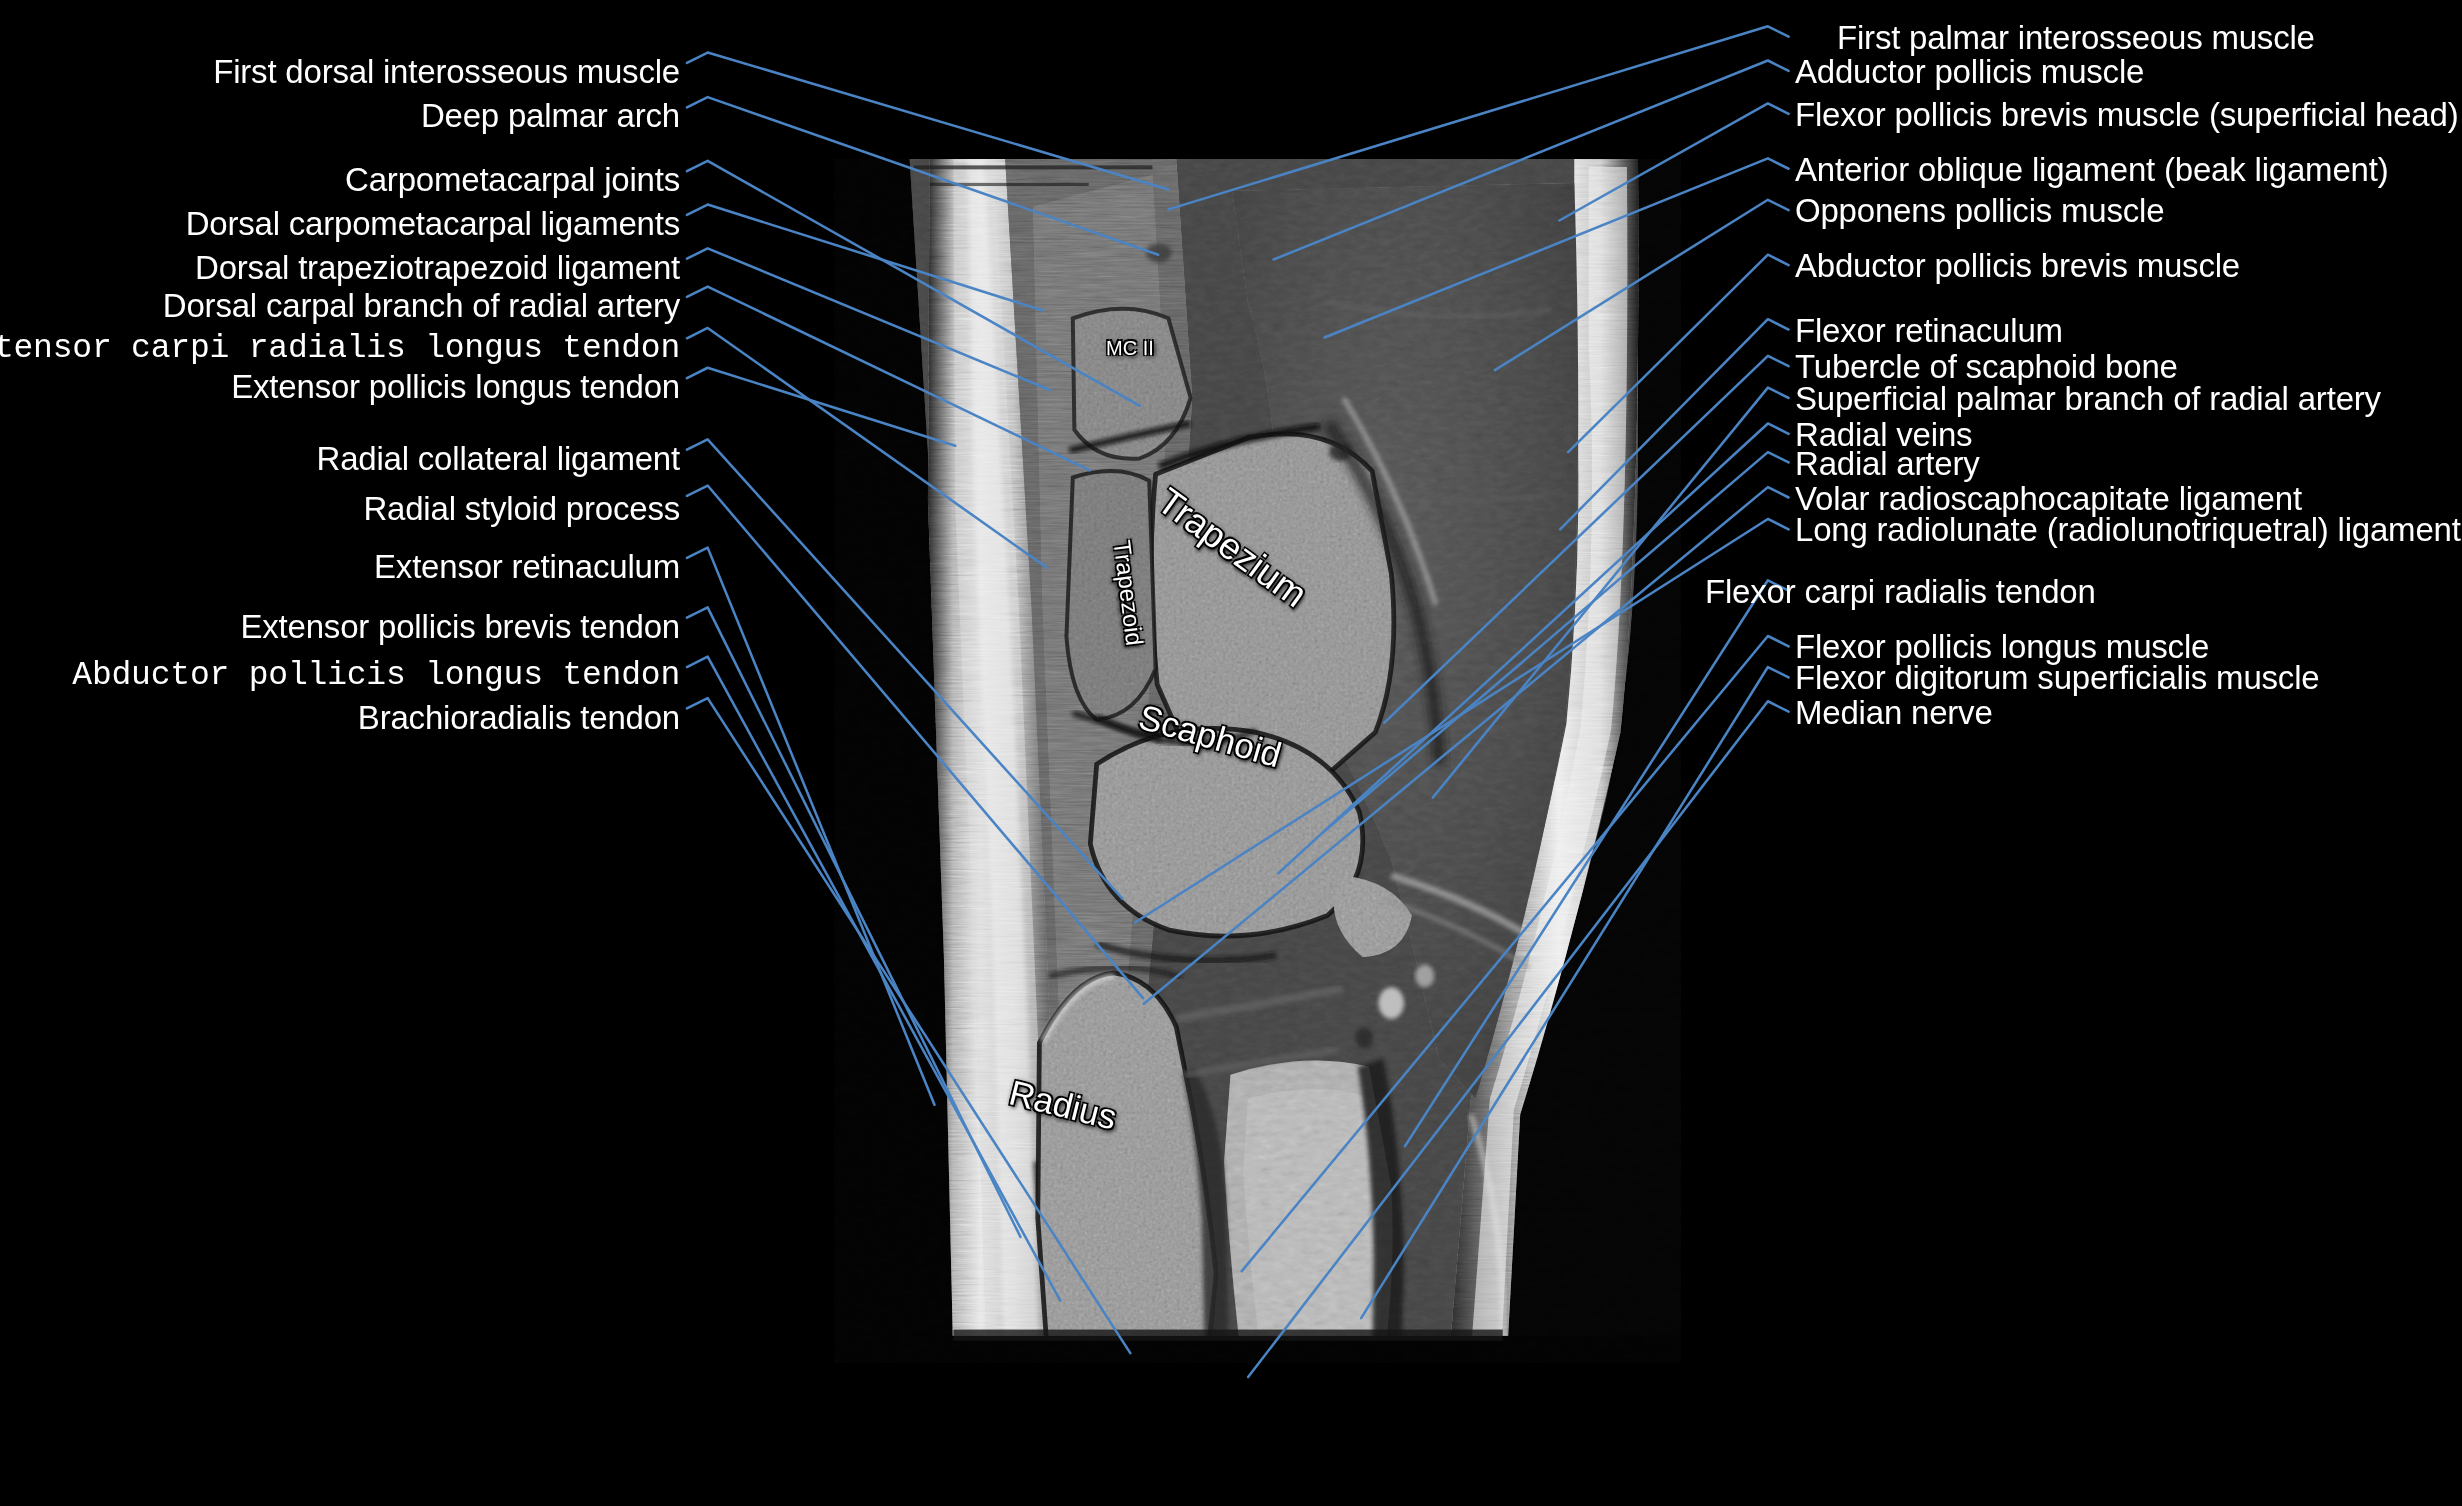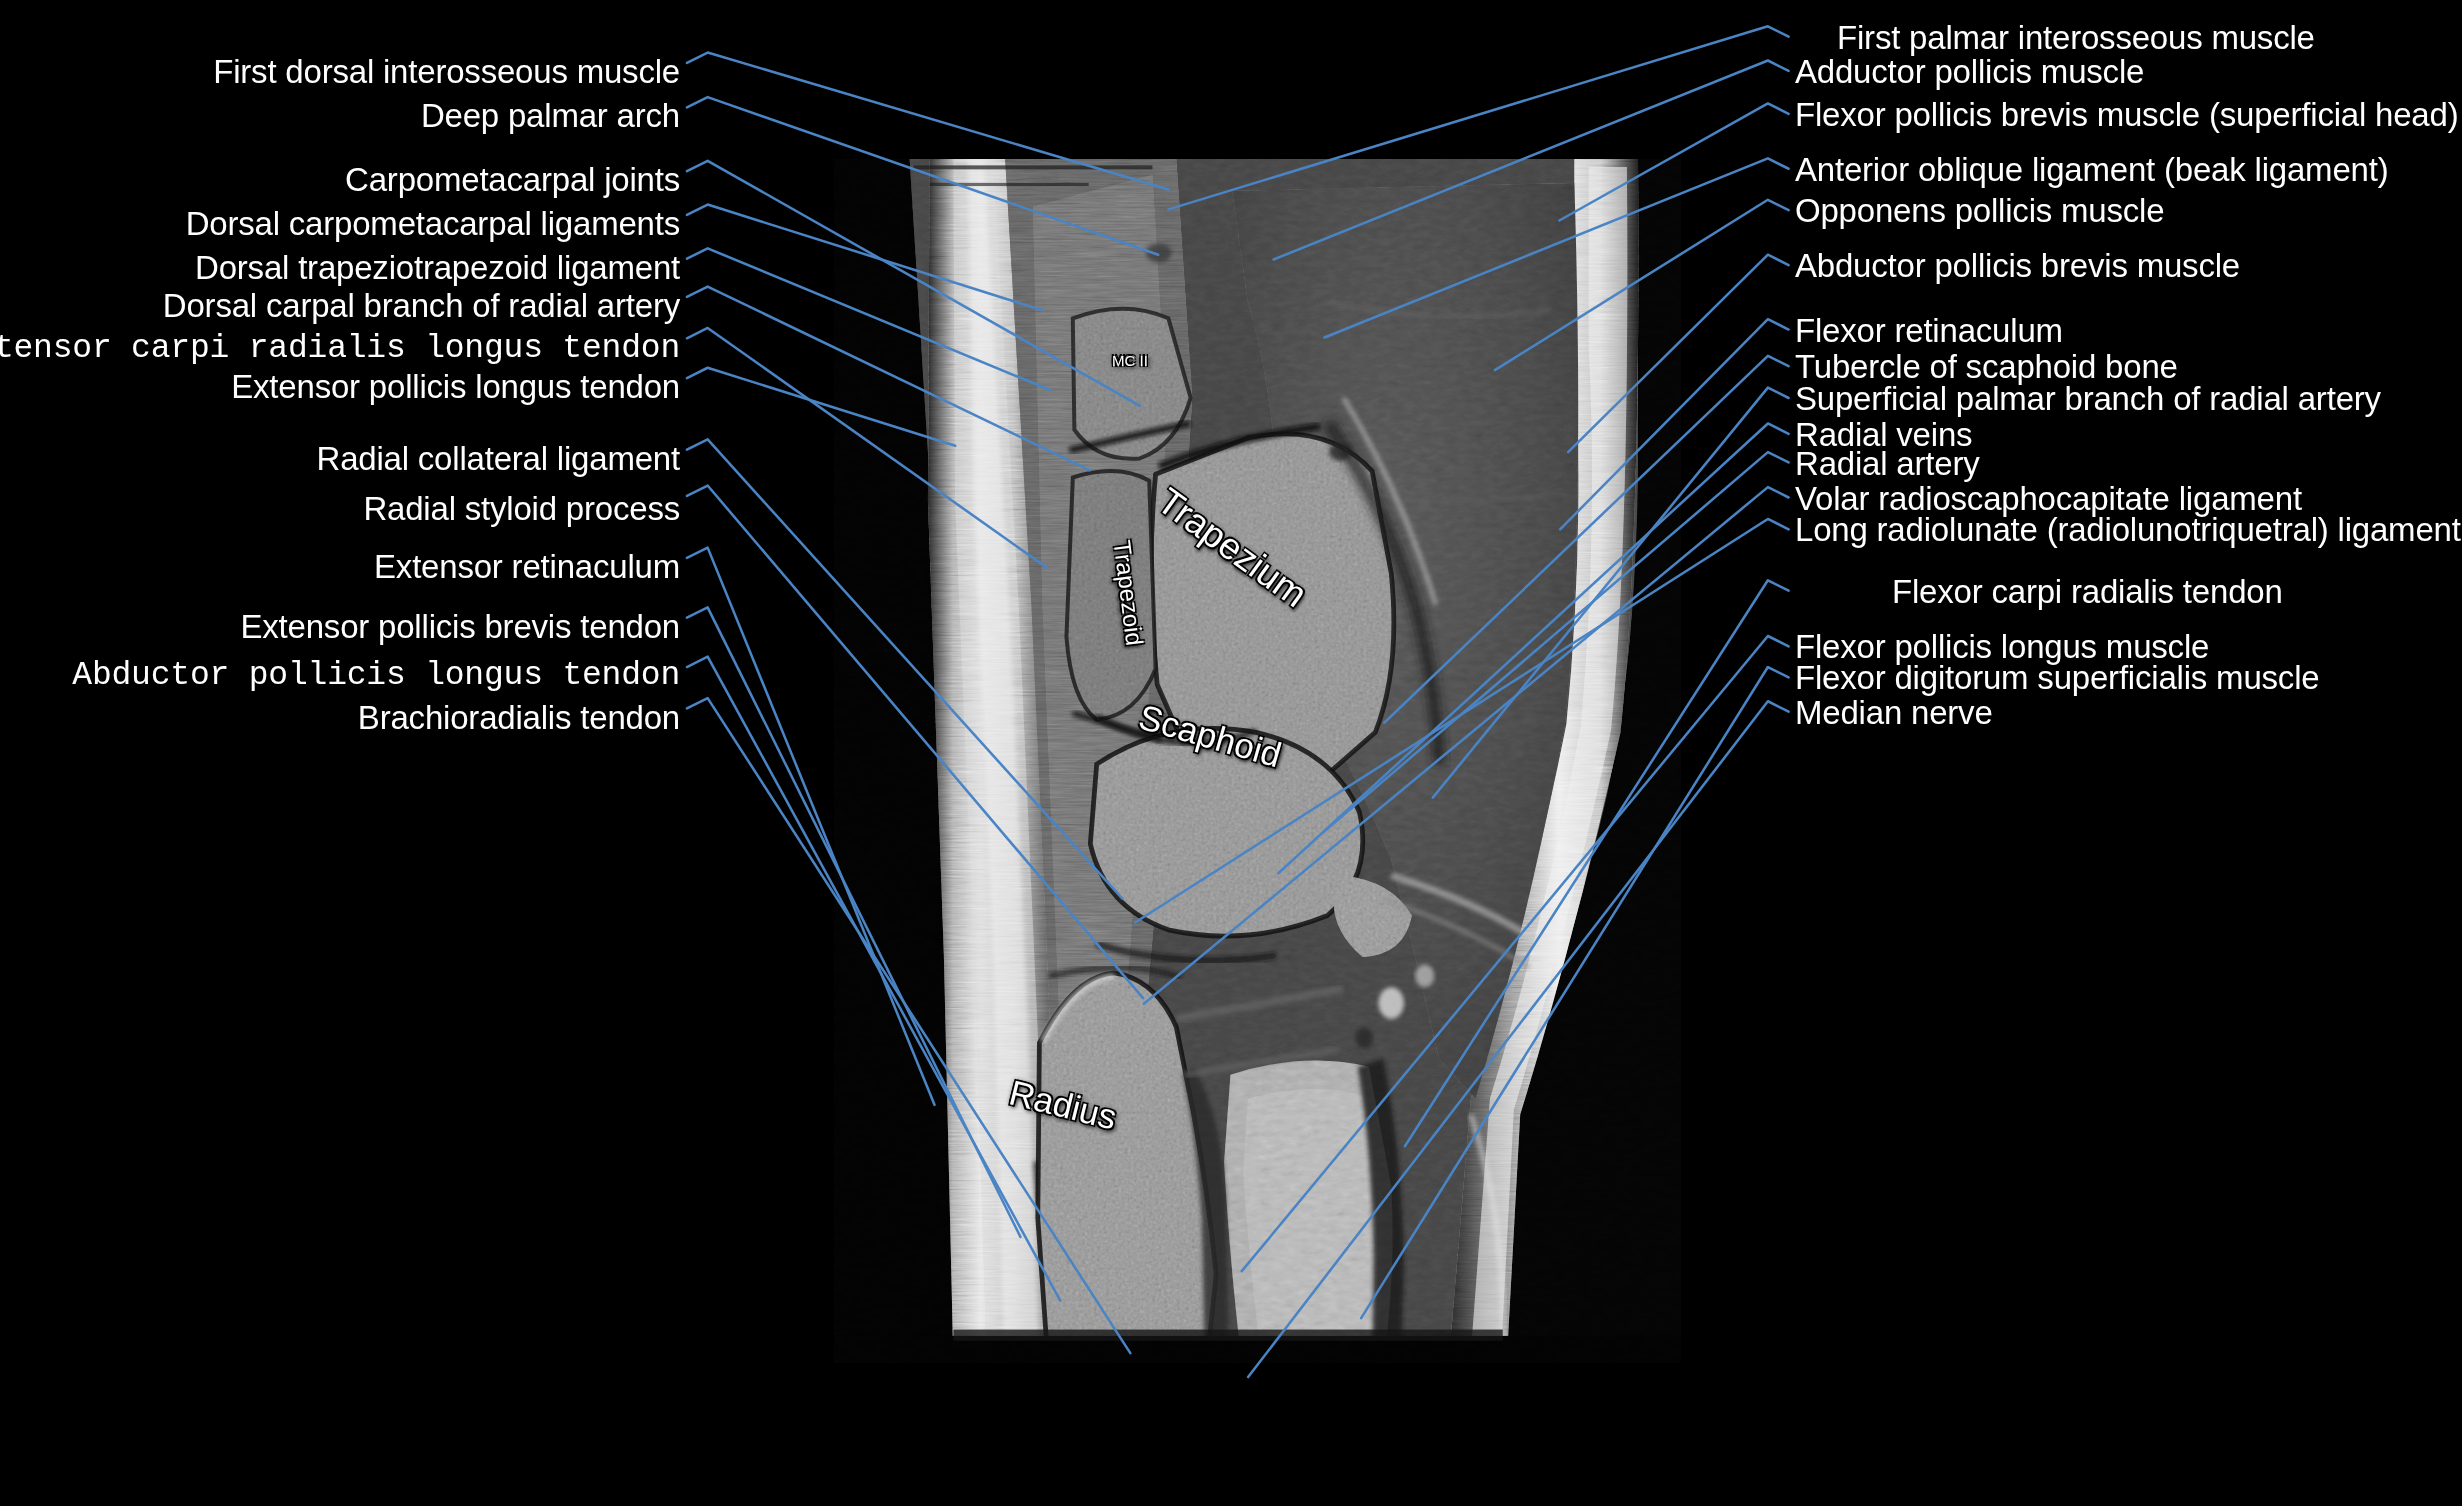--- a/index.html
+++ b/index.html
@@ -234,21 +234,21 @@
 
         <rect x="100" y="8" width="300" height="5" fill="#1d1d1d" opacity="0.7"></rect>
         <rect x="120" y="30" width="200" height="4" fill="#171717" opacity="0.6"></rect>
 
         <rect x="0" y="0" width="1064" height="1512" fill="#808080" opacity="0.10" filter="url(#softtex)" style="mix-blend-mode:overlay"></rect>
       </g>
     </svg>
   </div>
 
   <div id="bone-labels">
-      <div class="bone" style="left: 1130px; top: 348px; font-size: 15px; transform: translate(-50%, -50%) rotate(0deg); margin-top: 12px;">MC II</div>
+      <div class="bone" style="left: 1130px; top: 348px; font-size: 20px; transform: translate(-50%, -50%) rotate(0deg);">MC II</div>
       <div class="bone" style="left: 1232px; top: 548px; font-size: 37px; transform: translate(-50%, -50%) rotate(36deg);">Trapezium</div>
       <div class="bone" style="left: 1128px; top: 593px; font-size: 24px; transform: translate(-50%, -50%) rotate(83deg);">Trapezoid</div>
       <div class="bone" style="left: 1210px; top: 736px; font-size: 35px; transform: translate(-50%, -50%) rotate(16deg);">Scaphoid</div>
       <div class="bone" style="left: 1063px; top: 1105px; font-size: 35px; transform: translate(-50%, -50%) rotate(14deg);">Radius</div>
     </div>
 
   <svg id="leaders" viewBox="0 0 3093 1892">
     <g id="leader-group" fill="none" stroke-linecap="round" stroke-linejoin="round">
         <polyline points="863,79 889,66 1468,238" stroke="#4a84c4" stroke-width="3.2" fill="none"></polyline>
         <polyline points="863,135 889,122 1455,320" stroke="#4a84c4" stroke-width="3.2" fill="none"></polyline>
@@ -307,20 +307,20 @@
       <div class="lbl right" style="top: 169px; left: 1795px;">Anterior oblique ligament (beak ligament)</div>
       <div class="lbl right" style="top: 210px; left: 1795px;">Opponens pollicis muscle</div>
       <div class="lbl right" style="top: 265px; left: 1795px;">Abductor pollicis brevis muscle</div>
       <div class="lbl right" style="top: 330px; left: 1795px;">Flexor retinaculum</div>
       <div class="lbl right" style="top: 366px; left: 1795px;">Tubercle of scaphoid bone</div>
       <div class="lbl right" style="top: 398px; left: 1795px;">Superficial palmar branch of radial artery</div>
       <div class="lbl right" style="top: 434px; left: 1795px;">Radial veins</div>
       <div class="lbl right" style="top: 463px; left: 1795px;">Radial artery</div>
       <div class="lbl right" style="top: 498px; left: 1795px;">Volar radioscaphocapitate ligament</div>
       <div class="lbl right" style="top: 529px; left: 1795px;">Long radiolunate (radiolunotriquetral) ligament</div>
-      <div class="lbl right" style="top: 591px; left: 1892px;">Flexor carpi radialis tendon</div>
+      <div class="lbl right" style="top: 591px; left: 1705px;">Flexor carpi radialis tendon</div>
       <div class="lbl right" style="top: 646px; left: 1795px;">Flexor pollicis longus muscle</div>
       <div class="lbl right" style="top: 677px; left: 1795px;">Flexor digitorum superficialis muscle</div>
       <div class="lbl right" style="top: 712px; left: 1795px;">Median nerve</div>
     </div>
 
 </div>
 
 
 </body></html>

